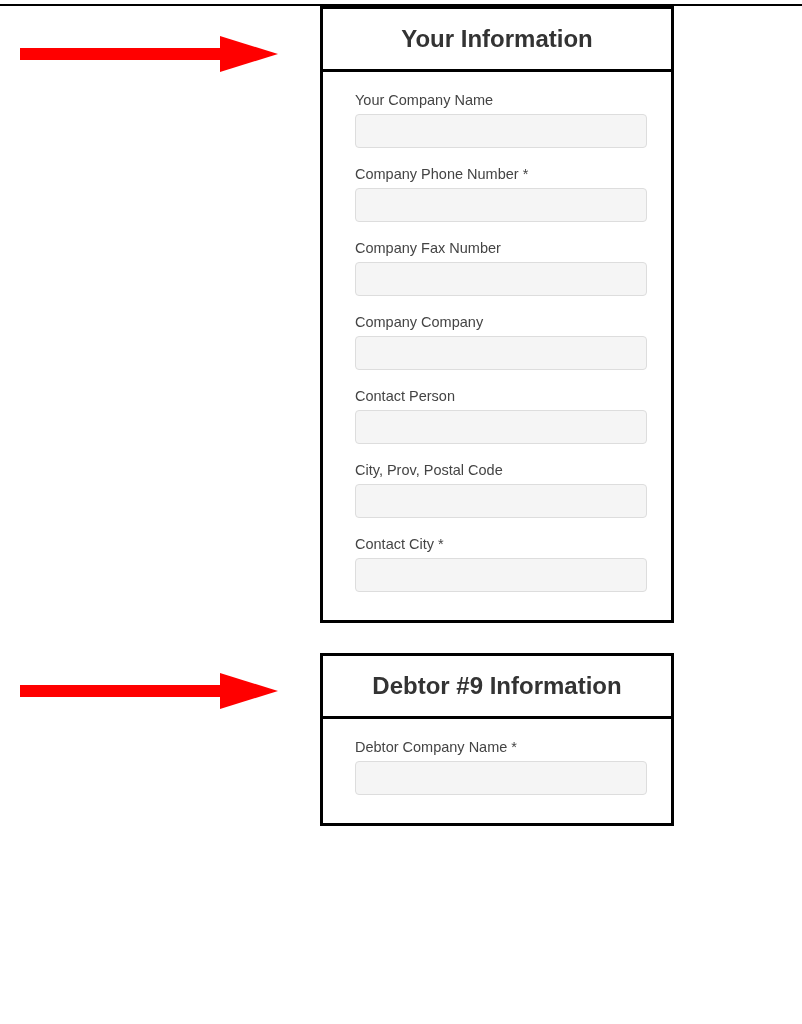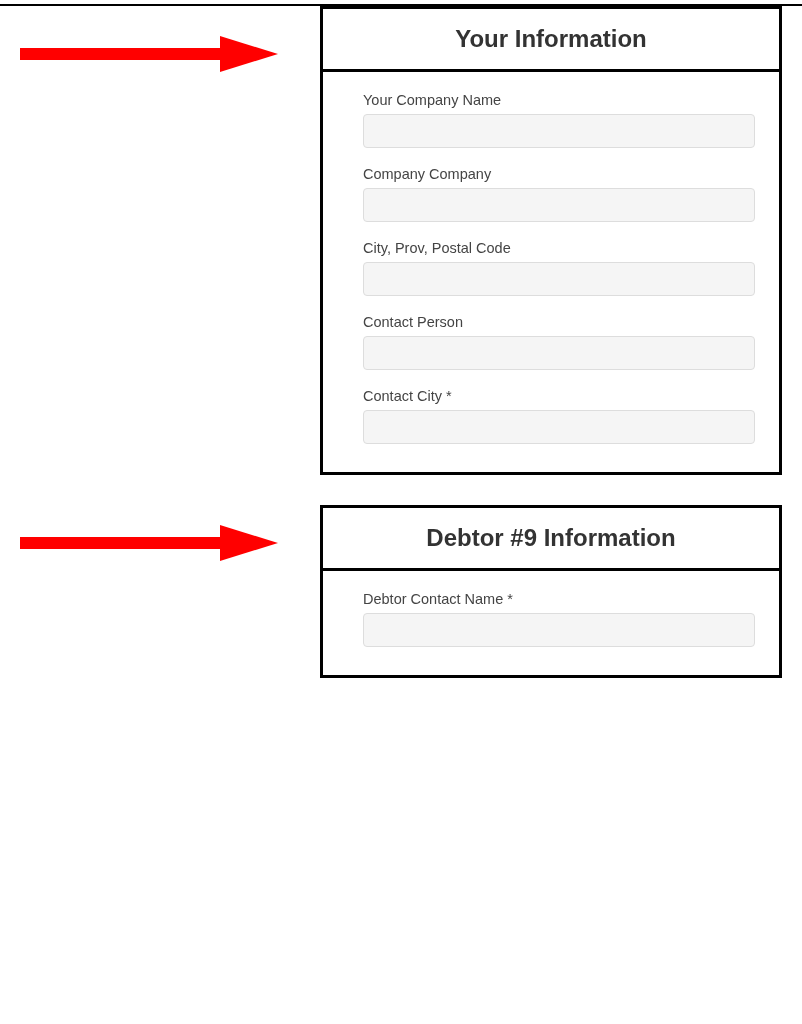--- a/index.html
+++ b/index.html
@@ -26,35 +26,35 @@
   }
   .arrow-col.second {
     padding-top: 18px;
   }
   .arrow {
     width: 260px;
     height: 40px;
   }
   .panel {
     border: 3px solid #000;
-    width: 462px;
+    width: 354px;
     background: #fff;
   }
   .panel-header {
     border-bottom: 3px solid #000;
     padding: 16px 10px;
     text-align: center;
   }
   .panel-header h2 {
     font-size: 24px;
     font-weight: 700;
     color: #333;
   }
   .panel-body {
-    padding: 20px 24px 10px 40px;
+    padding: 20px 24px 10px 32px;
   }
   .field {
     margin-bottom: 18px;
   }
   .field label {
     display: block;
     font-size: 14.5px;
     color: #444;
     margin-bottom: 6px;
   }
@@ -83,29 +83,37 @@
   <div class="panel">
     <div class="panel-header">
       <h2>Your Information</h2>
     </div>
     <div class="panel-body">
       <div class="field">
         <label>Your Company Name</label>
         <input type="text" style="">
       </div>
       <div class="field">
+        <label>Company Phone Number *</label>
+        <input type="text" style="">
+      </div>
+      <div class="field">
+        <label>Company Fax Number</label>
+        <input type="text" style="">
+      </div>
+      <div class="field">
         <label>Company Company</label>
         <input type="text" style="">
       </div>
       <div class="field">
-        <label>City, Prov, Postal Code</label>
+        <label>Contact Person</label>
         <input type="text" style="">
       </div>
       <div class="field">
-        <label>Contact Person</label>
+        <label>City, Prov, Postal Code</label>
         <input type="text" style="">
       </div>
       <div class="field">
         <label>Contact City *</label>
         <input type="text" style="">
       </div>
     </div>
   </div>
 </div>
 
@@ -115,18 +123,18 @@
       <line x1="0" y1="20" x2="210" y2="20" stroke="#ff0000" stroke-width="12"></line>
       <polygon points="200,2 258,20 200,38" fill="#ff0000"></polygon>
     </svg>
   </div>
   <div class="panel">
     <div class="panel-header">
       <h2>Debtor #9 Information</h2>
     </div>
     <div class="panel-body">
       <div class="field">
-        <label>Debtor Contact Name *</label>
+        <label>Debtor Company Name *</label>
         <input type="text" style="">
       </div>
     </div>
   </div>
 </div>
 
 </body></html>

